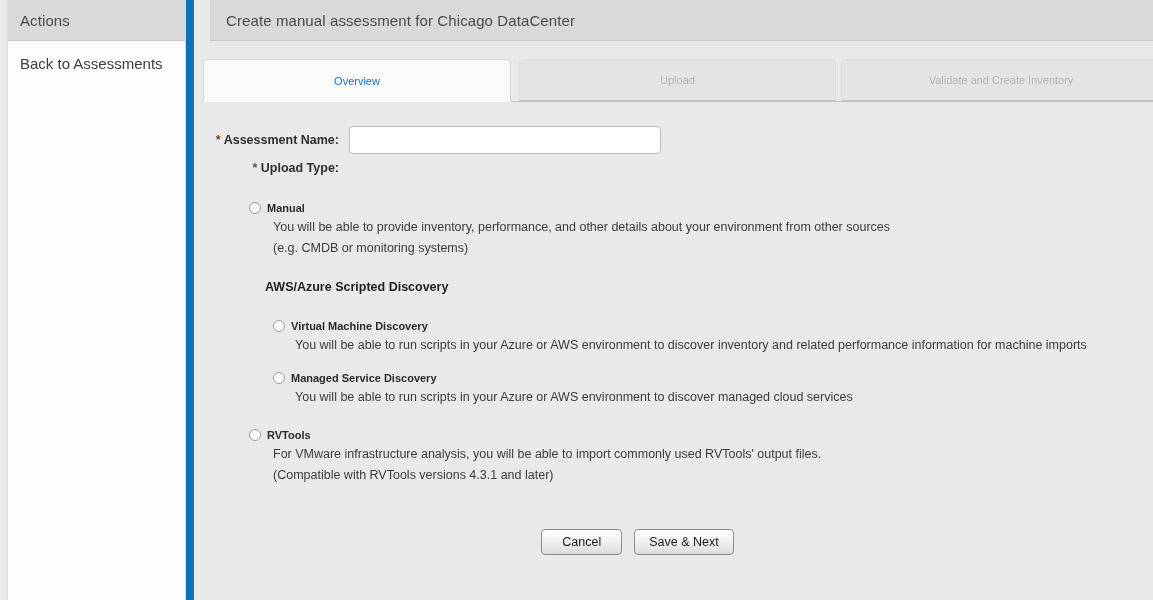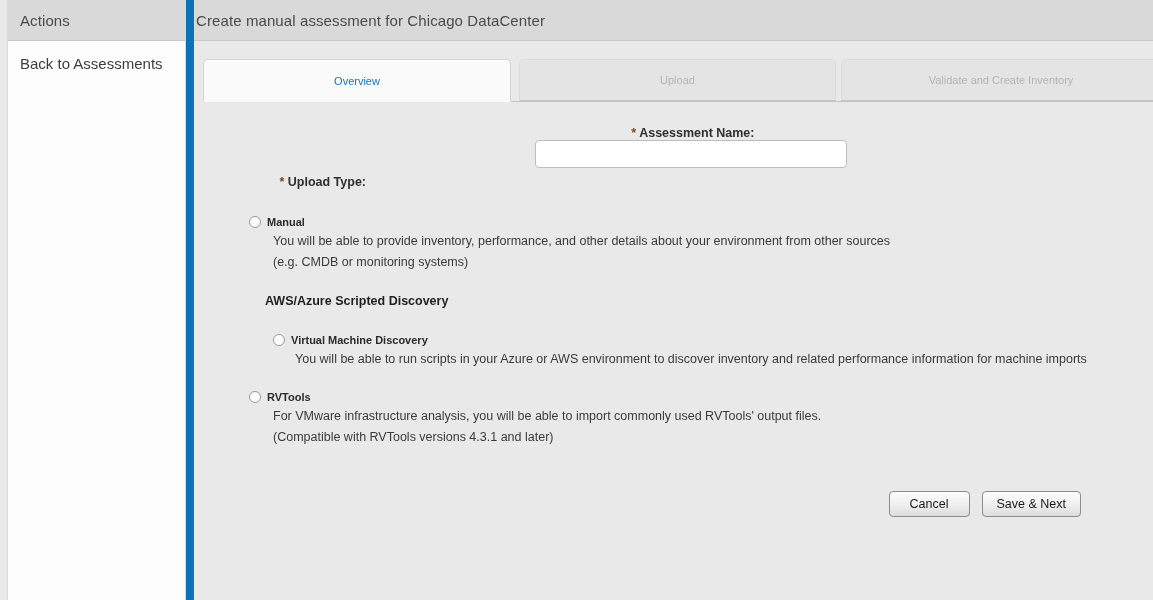--- a/index.html
+++ b/index.html
@@ -89,21 +89,22 @@
     overflow: hidden;
     box-sizing: border-box;
   }
   .main-header {
     height: 41px;
     background: #d9d9d9;
     border-bottom: 1px solid #c9c9c9;
     box-sizing: border-box;
     display: flex;
     align-items: center;
-    padding-left: 2px;
+    padding-left: 16px;
+    margin-left: 16px;
   }
   .main-header-title {
     font-size: 15px;
     color: #4a4a4a;
     letter-spacing: 0.1px;
   }
 
   
   .tabbar {
     position: relative;
@@ -153,23 +154,22 @@
   #tab-1 { left: 325px; width: 317px; }
   #tab-2 { left: 647px; width: 320px; }
 
   
   .form-area {
     padding: 24px 0 0 0;
   }
   .field-row {
     display: flex;
     align-items: center;
-    padding-left: 34px;
+    padding-left: 7px;
     min-height: 28px;
-    flex-direction: column;
   }
   .field-label {
     font-size: 12.5px;
     font-weight: bold;
     color: #2f2f2f;
     width: 148px;
     text-align: right;
     padding-right: 10px;
     box-sizing: border-box;
     white-space: nowrap;
@@ -246,21 +246,21 @@
   }
   .nested .radio-desc {
     padding-left: 22px;
   }
   .block-gap { margin-top: 15px; }
   .block-gap-lg { margin-top: 20px; }
 
   
   .button-row {
     display: flex;
-    justify-content: flex-end;
+    justify-content: center;
     gap: 12px;
     margin-top: 44px;
     padding-right: 72px;
   }
   .btn {
     min-width: 81px;
     height: 26px;
     padding: 0 14px;
     box-sizing: border-box;
     border: 1px solid #8c8c8c;
@@ -338,20 +338,27 @@
         <div class="group-heading">AWS/Azure Scripted Discovery</div>
 
         <div class="nested">
           <div class="radio-row">
             <span class="radio-mark"></span>
             <span class="radio-label">Virtual Machine Discovery</span>
           </div>
           <div class="radio-desc">You will be able to run scripts in your Azure or AWS environment to discover inventory and related performance information for machine imports</div>
         </div>
 
+        <div class="nested block-gap">
+          <div class="radio-row">
+            <span class="radio-mark"></span>
+            <span class="radio-label">Managed Service Discovery</span>
+          </div>
+          <div class="radio-desc">You will be able to run scripts in your Azure or AWS environment to discover managed cloud services</div>
+        </div>
 
         <div class="block-gap-lg">
           <div class="radio-row">
             <span class="radio-mark"></span>
             <span class="radio-label">RVTools</span>
           </div>
           <div class="radio-desc">For VMware infrastructure analysis, you will be able to import commonly used RVTools' output files.</div>
           <div class="radio-desc">(Compatible with RVTools versions 4.3.1 and later)</div>
         </div>
 

